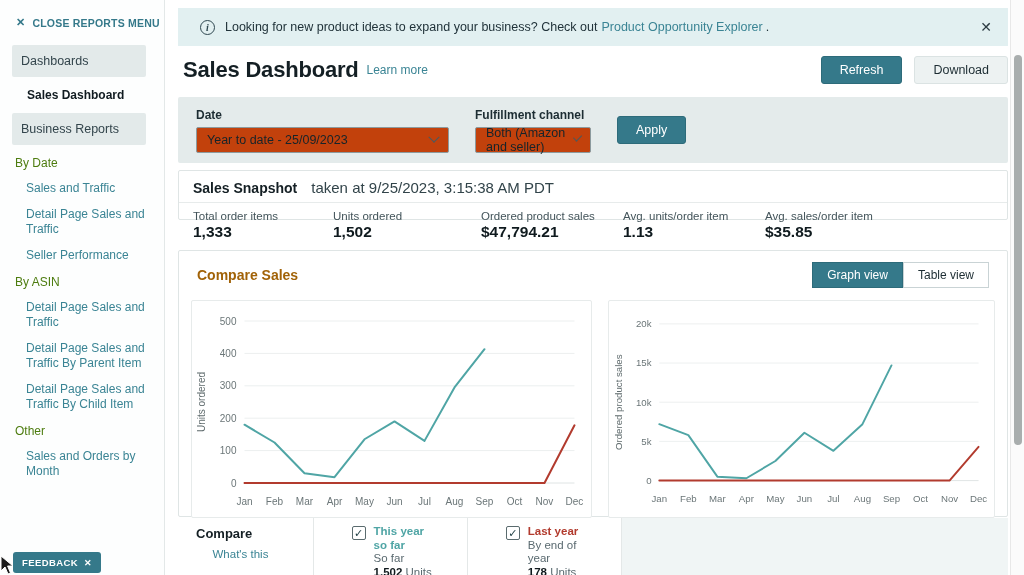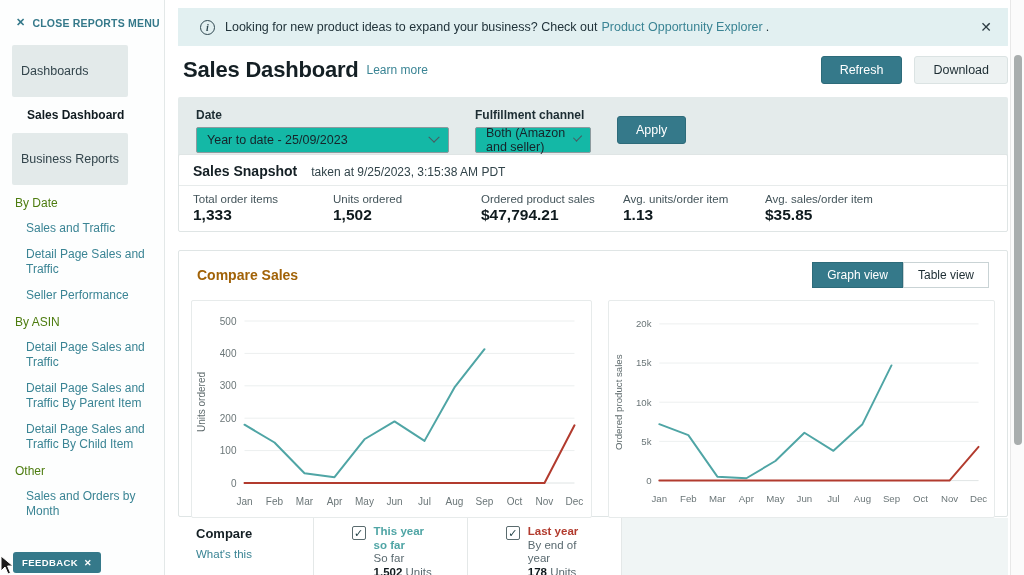--- a/index.html
+++ b/index.html
@@ -2,21 +2,21 @@
 <html><head>
 <meta charset="utf-8">
 <style>
   * { margin:0; padding:0; box-sizing:border-box; }
   html,body { width:1024px; height:575px; overflow:hidden; }
   body { font-family:"Liberation Sans", sans-serif; background:#fff; color:#1a2228; position:relative; }
   
   #sidebar { position:absolute; left:0; top:0; width:165px; height:575px; background:#fdfefe; border-right:1px solid #e3e8e8; font-size:12px; }
   .close-menu { display:flex; align-items:center; gap:7px; padding:16px 0 12px 16px; color:#35798a; font-size:10.5px; font-weight:bold; letter-spacing:.2px; cursor:pointer; }
   .close-menu .x { font-size:11px; }
-  .side-header { background:#e3eaea; color:#33454c; margin:4px 0 4px 12px; width:116px; padding:19px 9px; font-size:12.5px; border-radius:2px; }
+  .side-header { background:#e3eaea; color:#33454c; margin:4px 0 4px 12px; width:134px; padding:9px 9px; font-size:12.5px; border-radius:2px; }
   .side-selected { font-weight:bold; color:#101b20; padding:7px 0 7px 27px; cursor:pointer; }
   .side-group { color:#4d7c0f; padding:7px 0 5px 15px; }
   .side-link { color:#3a8494; padding:6px 18px 5px 26px; line-height:1.25; cursor:pointer; }
   #feedback-badge { position:absolute; left:13px; bottom:2px; background:#35798a; color:#fff; font-size:9.5px; font-weight:bold; letter-spacing:.4px; padding:5px 9px; border-radius:3px; cursor:pointer; }
   #feedback-badge .x { margin-left:6px; font-size:9px; }
   #cursor { position:absolute; left:0px; bottom:0px; }
   
   #main { position:absolute; left:166px; top:0; width:844px; height:575px; background:#fff; }
   .banner { position:absolute; left:12px; top:8px; width:830px; height:38px; background:#e2f0f1; display:flex; align-items:center; padding:0 16px 0 22px; font-size:12.5px; color:#21333a; }
   .info-icon { width:15px; height:15px; border:1.4px solid #2e4750; border-radius:50%; display:inline-flex; align-items:center; justify-content:center; font-size:10px; font-style:italic; font-weight:bold; color:#2e4750; margin-right:10px; flex:none; font-family:"Liberation Serif",serif; }
@@ -25,51 +25,51 @@
   .page-head { position:absolute; left:17px; top:50px; width:825px; height:40px; display:flex; align-items:center; }
   .page-title { font-size:22px; font-weight:bold; color:#141f24; letter-spacing:-.2px; }
   .learn-more { font-size:12px; color:#3a8494; margin-left:8px; cursor:pointer; }
   .head-buttons { margin-left:auto; display:flex; gap:12px;align-items:flex-end; }
   .btn { font-size:12.5px; padding:6px 18px; border-radius:3px; border:1px solid transparent; cursor:pointer; font-family:inherit; }
   .btn-teal { background:#35798a; color:#fff; border-color:#2d6b7a; }
   .btn-light { background:#edf2f2; color:#1d2d33; border-color:#dbe3e3; }
   
   .filter-bar { position:absolute; left:12px; top:97px; width:830px; height:66px; background:#e4ebeb; border-radius:2px; padding:11px 18px; display:flex; gap:26px; }
   .field label { display:block; font-size:12px; font-weight:bold; color:#1d2d33; margin-bottom:5px; }
-  .select { background:#14b8a6; border:1px solid #8c9a9e; border-radius:2px; height:26px; display:flex; align-items:center; padding:0 10px; font-size:12.5px; color:#16242a; cursor:pointer; }
+  .select { background:#c2410c; border:1px solid #8c9a9e; border-radius:2px; height:26px; display:flex; align-items:center; padding:0 10px; font-size:12.5px; color:#16242a; cursor:pointer; }
   .select .chev { margin-left:auto; width:8px; height:8px; border-right:1.6px solid #4a5a60; border-bottom:1.6px solid #4a5a60; transform:rotate(45deg) translate(-2px,-2px); }
   .w-date { width:253px; } .w-chan { width:116px; }
   .apply-wrap { display:flex; align-items:center; padding-bottom:1px; }
   
   .card { position:absolute; left:12px; width:830px; background:#fff; border:1px solid #dfe5e5; border-radius:2px; }
-  #snapshot { top:154px; height:78px; }
+  #snapshot { top:170px; height:50px; }
   .snap-head { display:flex; align-items:baseline; gap:14px; padding:8px 14px 6px; border-bottom:1px solid #e7ebeb; }
   .snap-title { font-size:14px; font-weight:bold; color:#141f24; }
-  .snap-taken { font-size:12px; color:#32444a; }
+  .snap-taken { font-size:15px; color:#32444a; }
   .snap-metrics { display:flex; padding:7px 14px 0; }
   .metric { } 
   .metric .m-label { font-size:11.5px; color:#43545a; }
   .metric .m-value { font-size:15.5px; font-weight:bold; color:#0f1a1e; margin-top:1px; }
   .metric:nth-child(1){width:140px;} .metric:nth-child(2){width:148px;} .metric:nth-child(3){width:142px;} .metric:nth-child(4){width:142px;}
   #compare-card { top:250px; height:267px; border-bottom:1px solid #dfe5e5; }
   .cmp-head { display:flex; align-items:center; padding:11px 18px 0; }
   .cmp-title { font-size:14px; font-weight:bold; color:#a16207; }
   .view-toggle { margin-left:auto; display:flex; }
   .vt-btn { font-size:12px; padding:5px 14px; border:1px solid #c9d3d5; background:#fff; color:#1d2d33; cursor:pointer; font-family:inherit; }
   .vt-btn.active { background:#35798a; color:#fff; border-color:#2d6b7a; }
   .charts { display:flex; gap:16px; padding:12px 12px 0; }
   .chart-box { border:1px solid #e7ebeb; border-radius:2px; height:218px; background:#fff; }
   .chart-box.left { width:402px; } .chart-box.right { width:388px; }
   .chart-box svg { width:100%; height:100%; display:block; }
   
   #compare-strip { position:absolute; left:12px; top:518px; width:830px; height:57px; background:#f0f5f5; }
   .strip-white { position:absolute; left:0; top:0; width:444px; height:57px; background:#fff; display:flex;gap:28px; }
   .strip-col1 { width:154px; padding:8px 0 0 18px; }
   .strip-col1 .c-title { font-size:13px; font-weight:bold; color:#141f24; }
-  .strip-col1 .c-link { font-size:11.5px; color:#3a8494; margin-top:7px; cursor:pointer; }
+  .strip-col1 .c-link { font-size:11.5px; color:#3a8494; margin-top:7px; cursor:pointer;text-align:center; }
   .vdiv { width:1px; background:#e4e8e8; }
   .opt-col { width:144px; padding:7px 0 0 10px; display:flex; gap:8px; }
   .checkbox { width:14px; height:14px; border:1.4px solid #5a6b6e; border-radius:2px; background:#fff; color:#1b3b40; font-size:11px; line-height:13px; text-align:center; flex:none; margin-top:1px; cursor:pointer; }
   .opt-text { font-size:11.5px; line-height:13.5px; color:#5a6a70; }
   .opt-name { font-weight:bold; }
   .opt-units b, .opt-amount { color:#10191d; font-weight:bold; }
   
   #scrollbar { position:absolute; right:0; top:0; width:14px; height:575px; background:#fbfbfb; border-left:1px solid #e8e8e8; }
   #scroll-thumb { position:absolute; left:3px; top:55px; width:8px; height:390px; background:#a9aeae; border-radius:4px; }
 </style>

